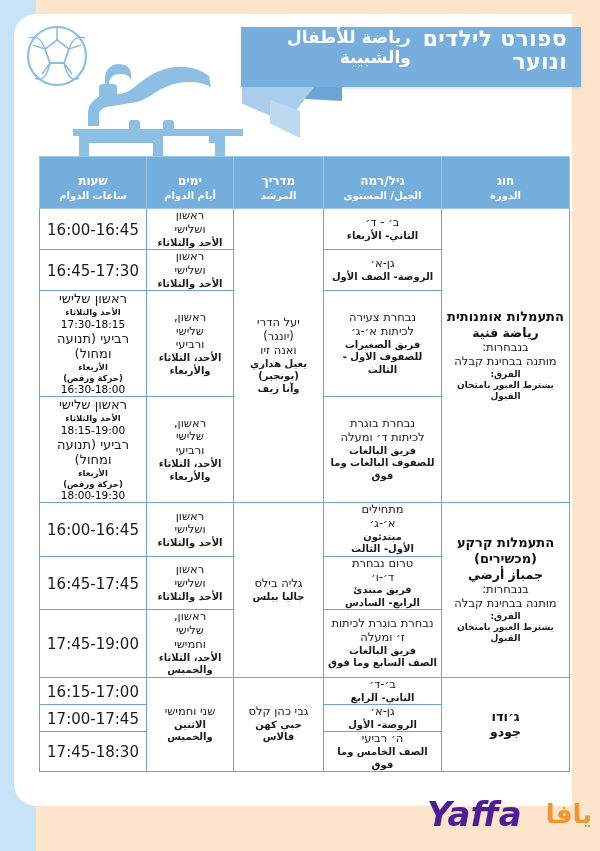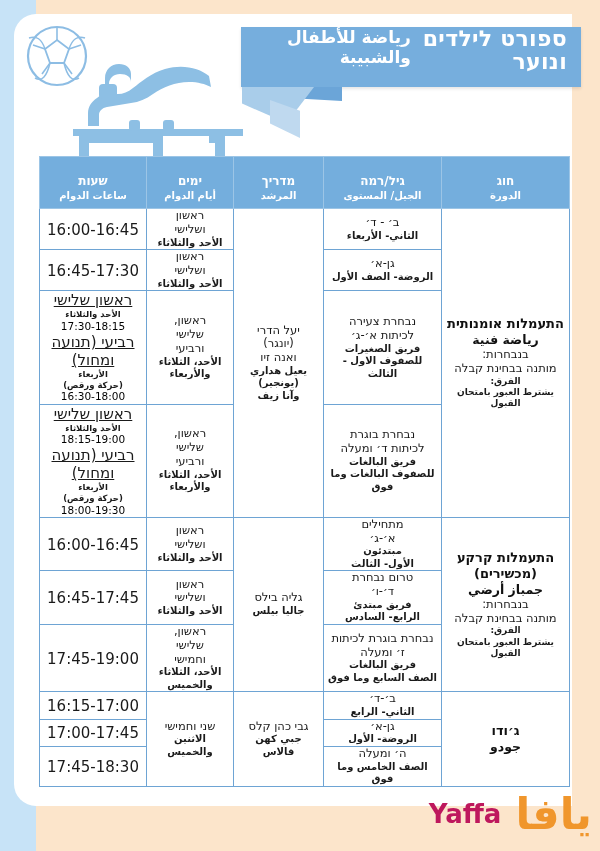--- a/index.html
+++ b/index.html
@@ -169,46 +169,46 @@
   .club-he-title { font-size: 13px; font-weight: bold; color: #111; line-height: 1.22; display: block; }
   .club-ar-title { font-size: 12.5px; font-weight: bold; color: #111; line-height: 1.3; display: block; }
   .club-sub      { margin-top: 11px; }
   .club-sub .he  { font-size: 11.5px; }
   .club-sub .ar  { font-size: 9px; }
   .club-cell     { padding: 8px 12px 8px 6px; text-align: right; }
 
   .judo-cell { padding: 8px 12px 8px 6px; text-align: right; }
 
   .hours-block { line-height: 1.25; }
-  .hours-block .he { font-size: 15px; text-decoration: underline; }
+  .hours-block .he { font-size: 13px; }
   .hours-block .ar { font-size: 8.5px; }
   .hours-block .tm { font-size: 10.5px; display: block; }
   .hours-gap { height: 7px; }
 
   .time-plain { font-size: 15px; color: #1a1a1a; }
 
   .sep-row td { border-top: 2px solid #6ea4d4; }
 
   
   #logo {
     position: absolute;
     right: 8px;
     bottom: 6px;
     width: 235px;
     height: 62px;
     display: flex;
     align-items: center;
     direction: rtl;
   }
   #logo-ar {
-    font-size: 43px;
+    font-size: 26px;
     font-weight: bold;
     color: #f0962c;
     line-height: 1;
-    margin-left: 10px;
+    margin-left: 20px;
   }
   #orange {
     position: relative;
     width: 47px;
     height: 47px;
     flex: 0 0 auto;
     margin: 0 2px;
   }
   #orange-body {
     position: absolute;
@@ -229,26 +229,27 @@
   }
   .leaf {
     position: absolute;
     width: 19px; height: 11px;
     background: #3f9b35;
     border-radius: 60% 10% 60% 10%;
   }
   #leaf-l { left: 1px; top: 1px; transform: rotate(-22deg); }
   #leaf-r { left: 16px; top: 0px; transform: rotate(24deg) scaleX(-1); }
   #logo-en {
-    font-size: 26px;
+    font-size: 34px;
     font-weight: bold;
-    color: #be185d;
+    color: #4c1d95;
     line-height: 1;
     margin-right: 4px;
     direction: ltr;
+    font-style: italic;
   }
 </style>
 </head>
 <body>
 
 <div id="page">
 
   <div id="blue-band"></div>
   <div id="white-card"></div>
 
@@ -529,21 +530,21 @@
           <span class="he">גן-א׳</span>
           <span class="ar">الروضة- الأول</span>
         </td>
         <td class="cell">
           <span class="time-plain">17:00-17:45</span>
         </td>
       </tr>
 
       <tr>
         <td class="cell">
-          <span class="he">ה׳ ומעלה</span>
+          <span class="he">ה׳ רביעי</span>
           <span class="ar">الصف الخامس وما فوق</span>
         </td>
         <td class="cell">
           <span class="time-plain">17:45-18:30</span>
         </td>
       </tr>
 
     </tbody>
   </table>
 

